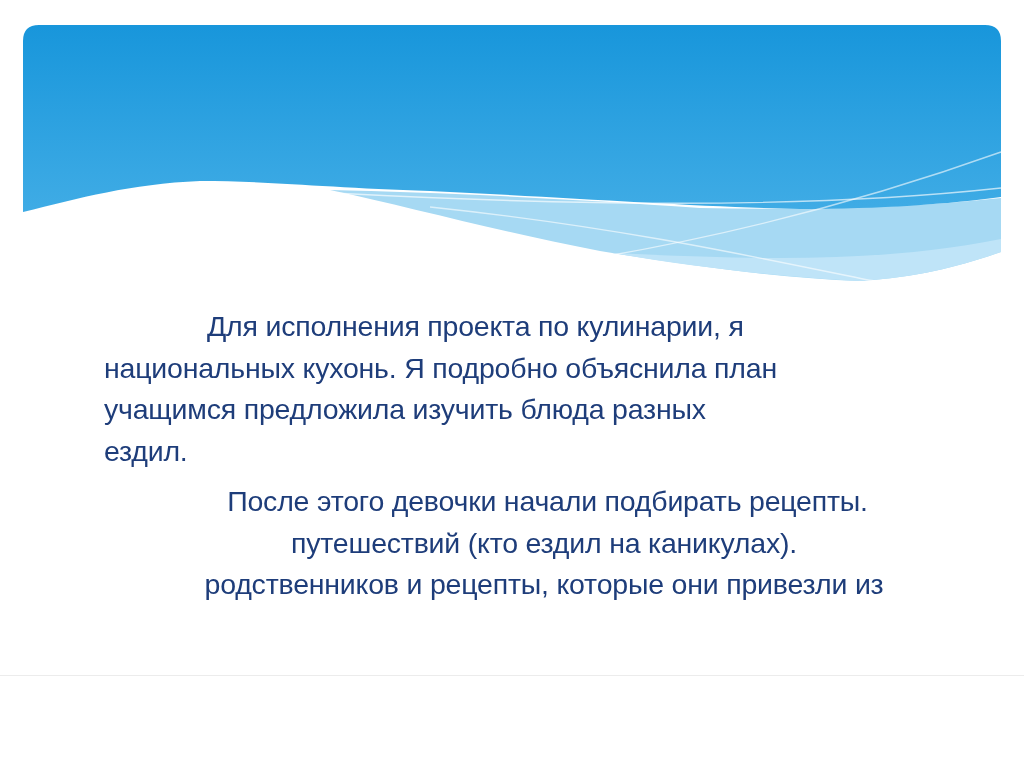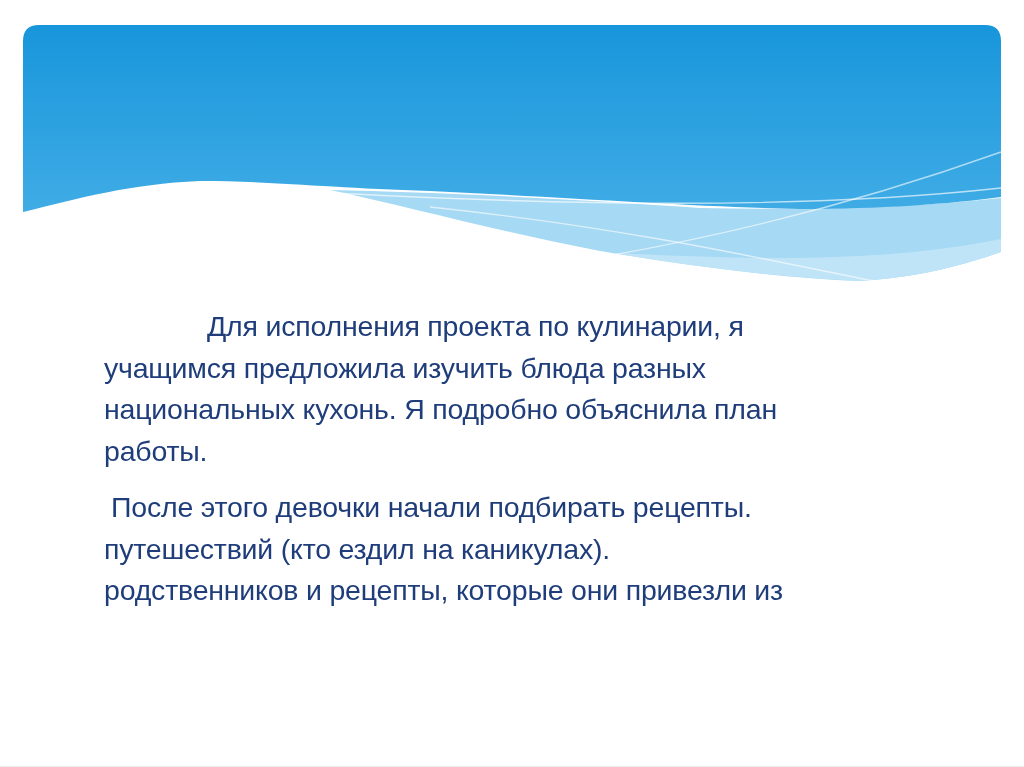--- a/index.html
+++ b/index.html
@@ -2,21 +2,21 @@
 <html style="--c-text: #1e3d7a; --c-header-top: #1896db; --c-header-bottom: #52b6ea; --c-wave-light: #a6d9f3; --c-wave-lighter: #bfe4f8; --c-wave-line: #ffffff;"><head>
 <meta charset="utf-8">
 <style>
   * { margin: 0; padding: 0; box-sizing: border-box; }
   html, body { width: 1024px; height: 767px; background: #ffffff; overflow: hidden; }
   body { font-family: "Liberation Sans", sans-serif; }
 
   .slide {
     position: relative;
     width: 1024px;
-    height: 767px;
+    height: 676px;
     background: #ffffff;
   }
 
   .header-wave {
     position: absolute;
     top: 0; left: 0;
     width: 1024px;
     height: 320px;
   }
   .header-wave svg { display: block; width: 1024px; height: 320px; }
@@ -26,21 +26,21 @@
     left: 104px;
     top: 306px;
     width: 880px;
     color: var(--c-text, #1e3d7a);
     font-size: 28.5px;
     line-height: 41.5px;
     letter-spacing: -0.2px;
   }
   .line { white-space: nowrap; }
   .p1 .line:first-child { padding-left: 103px; }
-  .p2 { margin-top: 15px; }
+  .p2 { margin-top: 9px; text-align: center; }
   .p2 .line:first-child { padding-left: 7px; }
 
   .bottom-hairline {
     position: absolute;
     left: 0; bottom: 0;
     width: 1024px;
     height: 1px;
     background: #ececec;
   }
 </style>
@@ -83,23 +83,23 @@
 
       <path fill="none" style="stroke: var(--c-wave-line, #ffffff);" stroke-opacity="0.6" stroke-width="1.4" d="M430,207 C620,227 760,258 868,280 C910,288 955,272 1001,254"></path>
 
       <path fill="none" style="stroke: var(--c-wave-line, #ffffff);" stroke-opacity="0.6" stroke-width="1.4" d="M545,266 C700,243 850,206 1001,152"></path>
     </svg>
   </div>
 
   <div class="text-block">
     <div class="para p1">
       <div class="line">Для исполнения проекта по кулинарии, я</div>
+      <div class="line">национальных кухонь. Я подробно объяснила план</div>
       <div class="line">учащимся предложила изучить блюда разных</div>
-      <div class="line">национальных кухонь. Я подробно объяснила план</div>
-      <div class="line">работы.</div>
+      <div class="line">ездил.</div>
     </div>
     <div class="para p2">
       <div class="line">После этого девочки начали подбирать рецепты.</div>
       <div class="line">путешествий (кто ездил на каникулах).</div>
       <div class="line">родственников и рецепты, которые они привезли из</div>
     </div>
   </div>
 
   <div class="bottom-hairline"></div>
 

